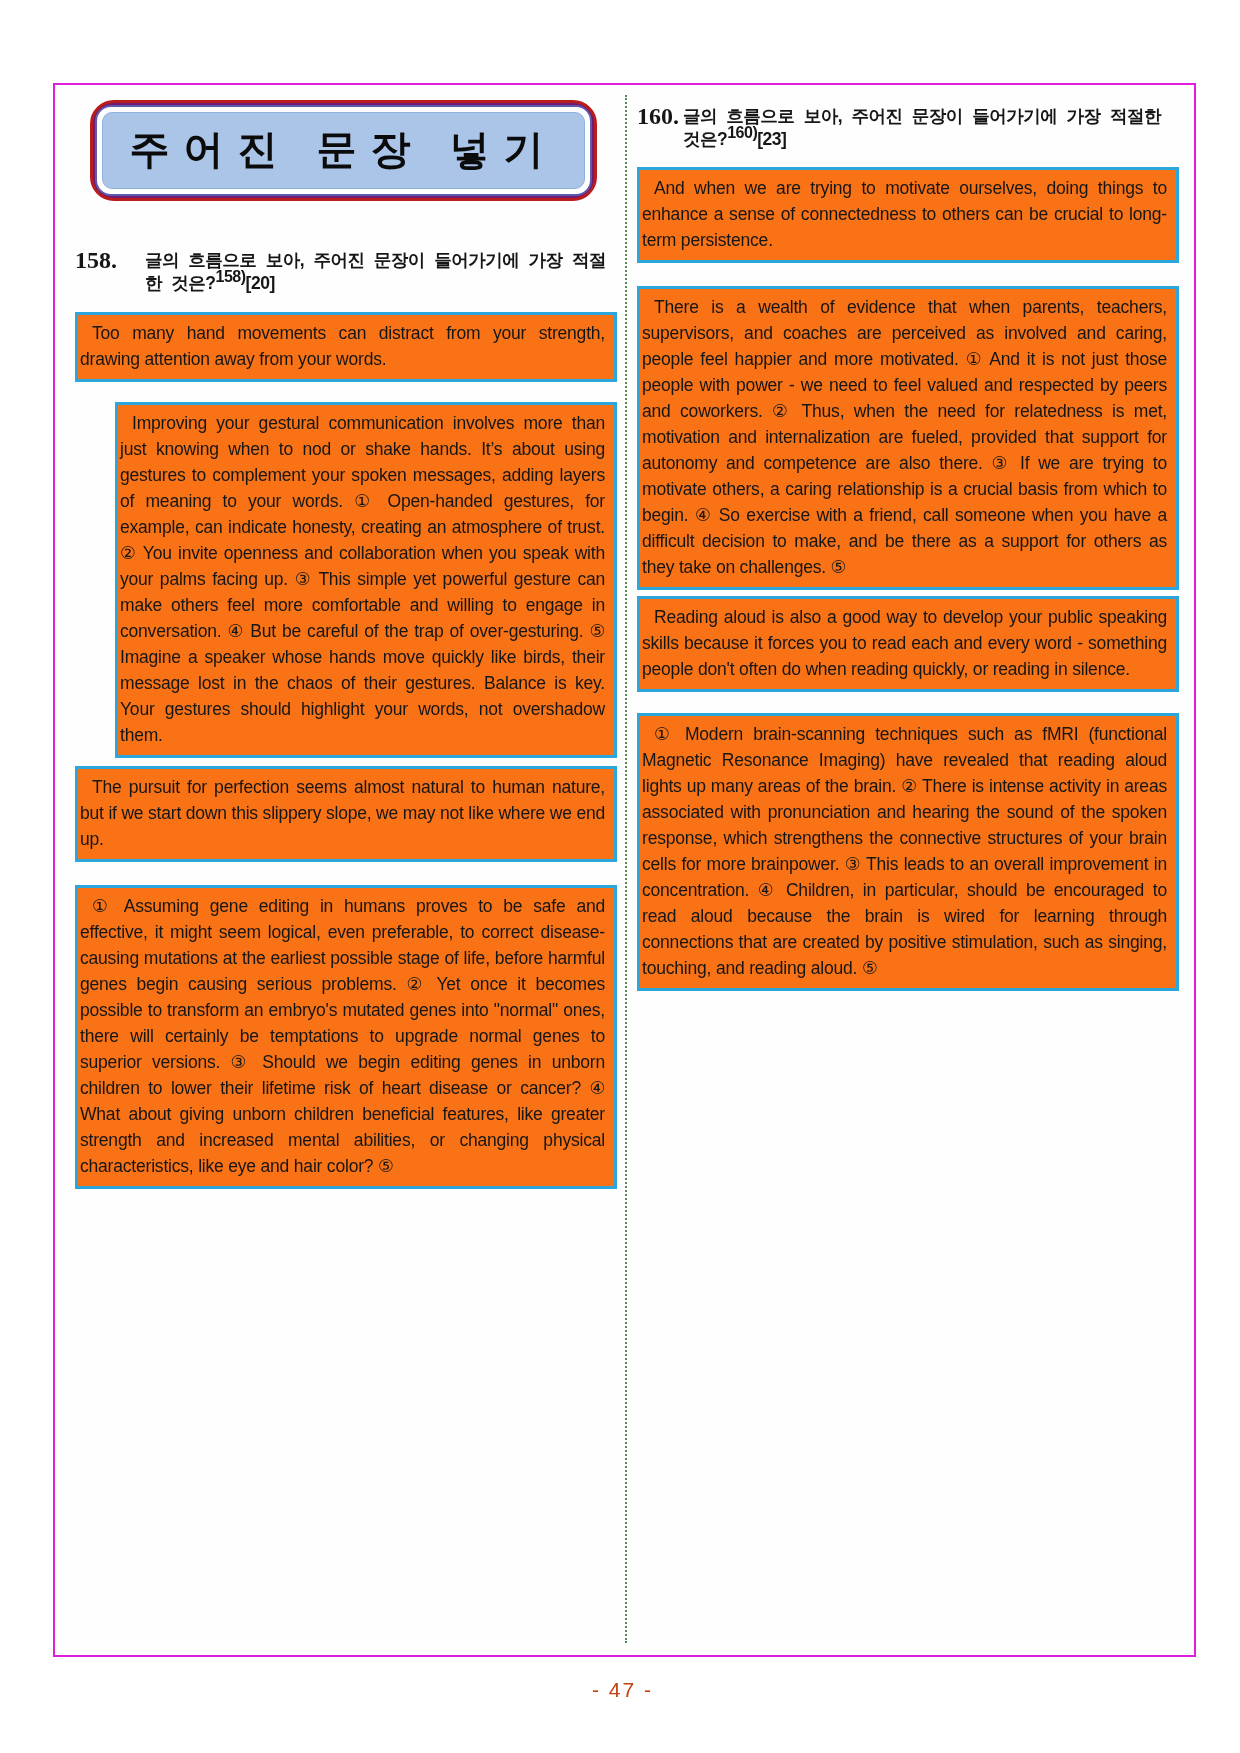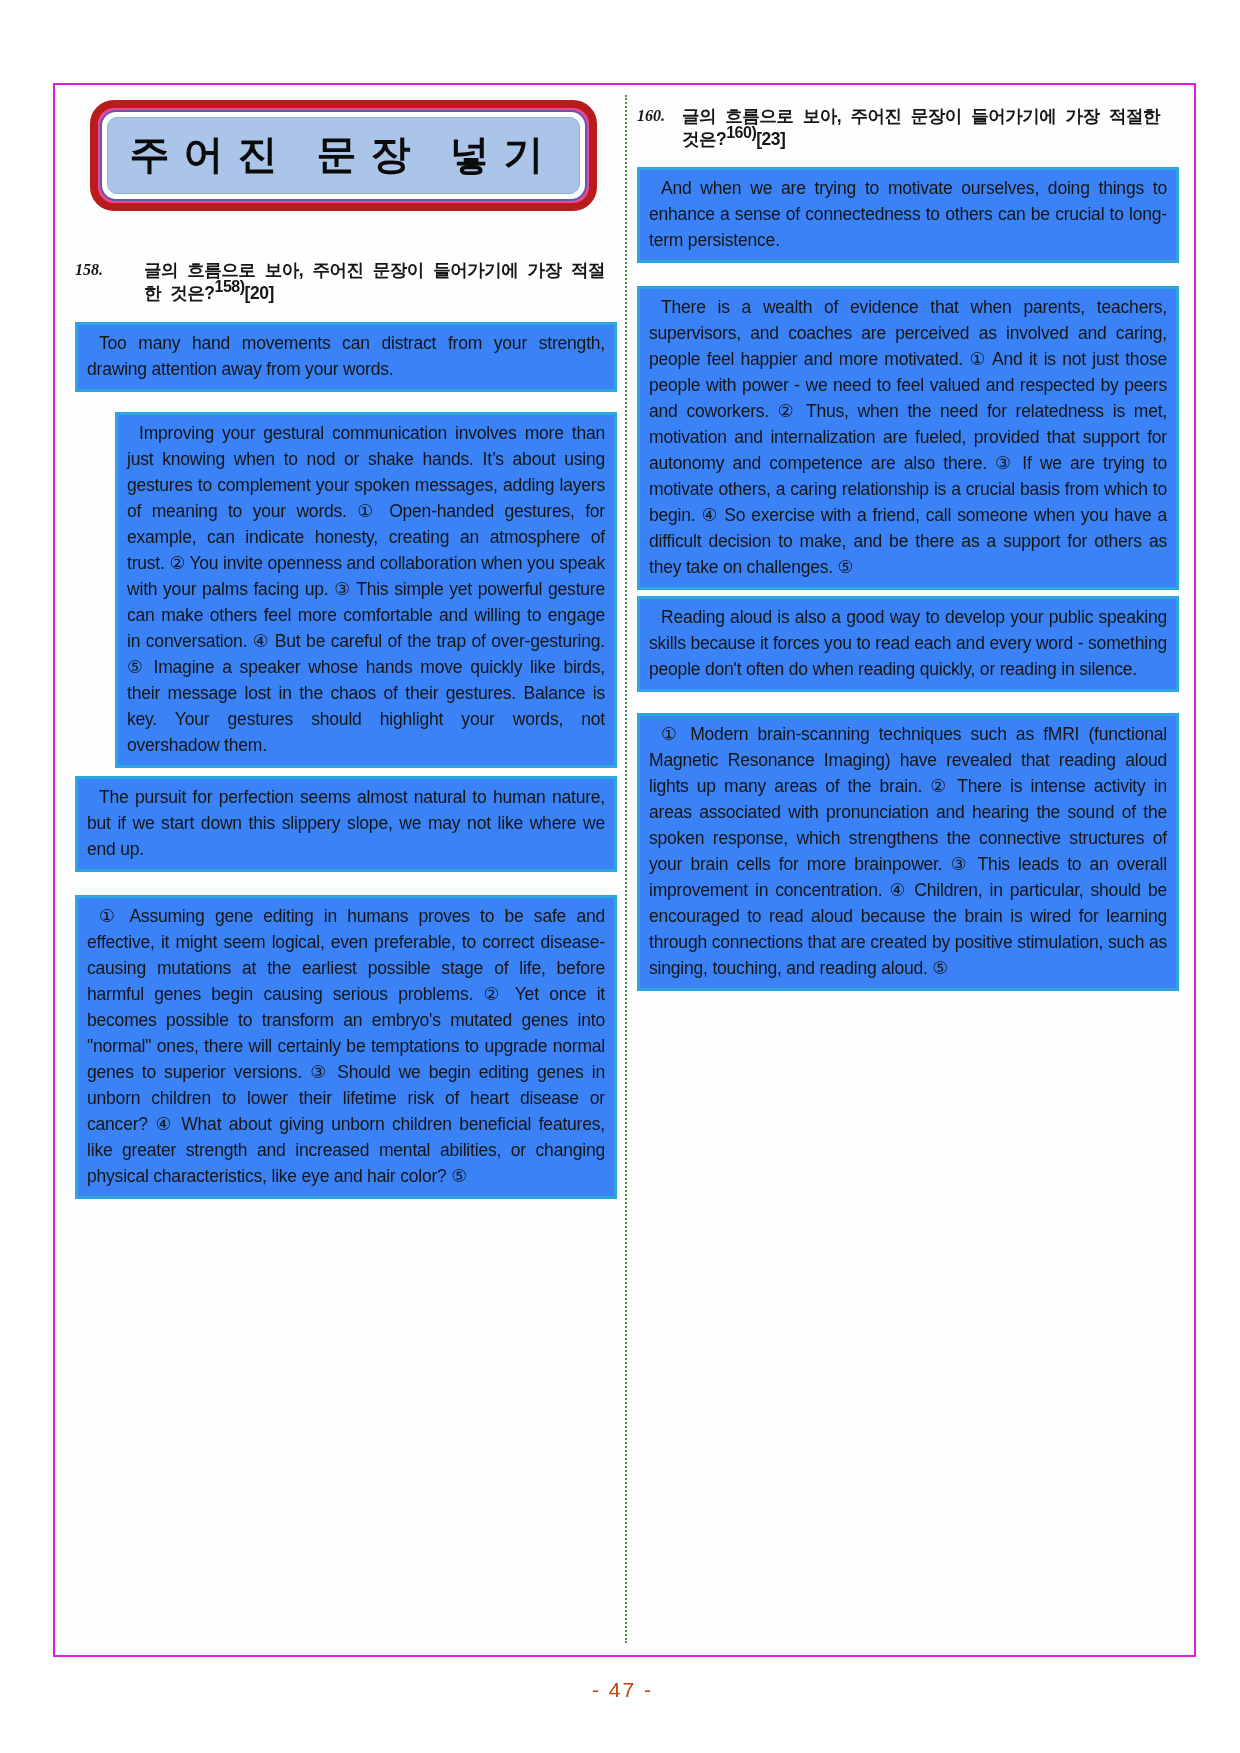--- a/index.html
+++ b/index.html
@@ -5,34 +5,34 @@
   html,body{margin:0;padding:0;background:#ffffff;}
   body{font-family:"Liberation Sans","DejaVu Sans",sans-serif;color:#161616;}
   .page{position:relative;width:1240px;height:1753px;background:#ffffff;overflow:hidden;}
   .frame{position:absolute;left:53px;top:83px;width:1139px;height:1570px;border:2px solid #dd1fdd;background:#fefefe;}
   .divider{position:absolute;left:625px;top:95px;height:1548px;width:0;border-left:2px dotted #4e8c50;}
   .col{position:absolute;width:542px;}
   .col-left{left:75px;top:95px;}
   .col-right{left:637px;top:95px;}
 
   
-  .t1{margin:5px 20px 0 15px;border:8px solid #b91c1c;border-radius:24px;padding:2px;background:#ec4899;}
+  .t1{margin:5px 20px 0 15px;border:3px solid #b91c1c;border-radius:24px;padding:2px;background:#701a75;}
   .t2{border:2px solid #5f58ab;border-radius:16px;padding:5px;background:#ffffff;}
   .t3{background:#aac5e8;border:1px solid #8fb2dd;border-radius:10px;text-align:center;padding:9px 0 11px 0;}
   .t3 span{font-size:40px;font-weight:bold;letter-spacing:14px;color:#0b0b0b;}
 
   
   .q{display:flex;align-items:flex-start;}
-  .q-num{font-family:"Liberation Serif","DejaVu Serif",serif;font-style:italic;font-weight:bold;font-size:16px;line-height:22px;margin-right:17px;white-space:nowrap;}
+  .q-num{font-family:"Liberation Serif","DejaVu Serif",serif;font-weight:bold;font-size:24px;line-height:22px;margin-right:4px;white-space:nowrap;}
   .q-text{font-weight:bold;font-size:17.5px;line-height:23px;word-spacing:5px;letter-spacing:-0.5px;}
   .q-text sup{font-size:16px;vertical-align:super;line-height:0;font-weight:bold;}
   .q-text .brk{font-weight:bold;}
 
   
-  .sbox{border:3px solid #2ba7dd;background:#3b82f6;padding:5px 9px 7px 9px;}
+  .sbox{border:3px solid #2ba7dd;background:#f97316;padding:5px 9px 7px 2px;}
   .sbox p{margin:0;font-size:17.5px;line-height:26px;text-align:justify;text-indent:12px;letter-spacing:-0.2px;}
 
   .footer{position:absolute;left:53px;top:1678px;width:1139px;text-align:center;font-size:21px;letter-spacing:2px;color:#c2410c;}
 
   
   .mt-h158{margin-top:48px;gap:24px;} .mt-g158{margin-top:17px;} .mt-p158{margin-top:20px;margin-left:40px;}
   .mt-h159{margin-top:56px;} .mt-g159{margin-top:8px;}  .mt-p159{margin-top:23px;}
   .mt-h160{margin-top:10px;} .mt-g160{margin-top:16px;} .mt-p160{margin-top:23px;}
   .mt-h161{margin-top:59px;} .mt-g161{margin-top:6px;}  .mt-p161{margin-top:21px;}
 </style>

